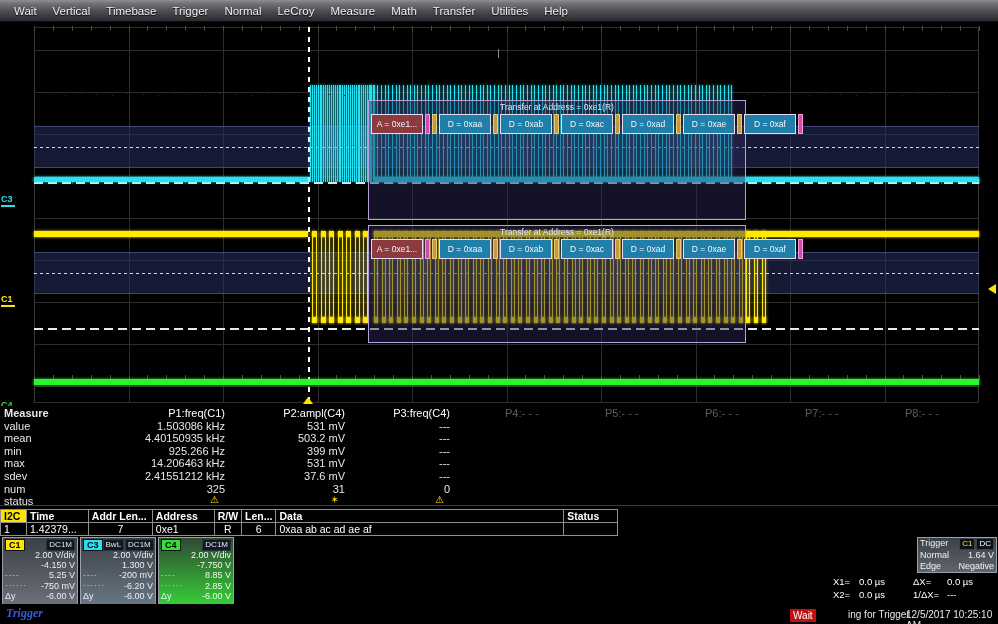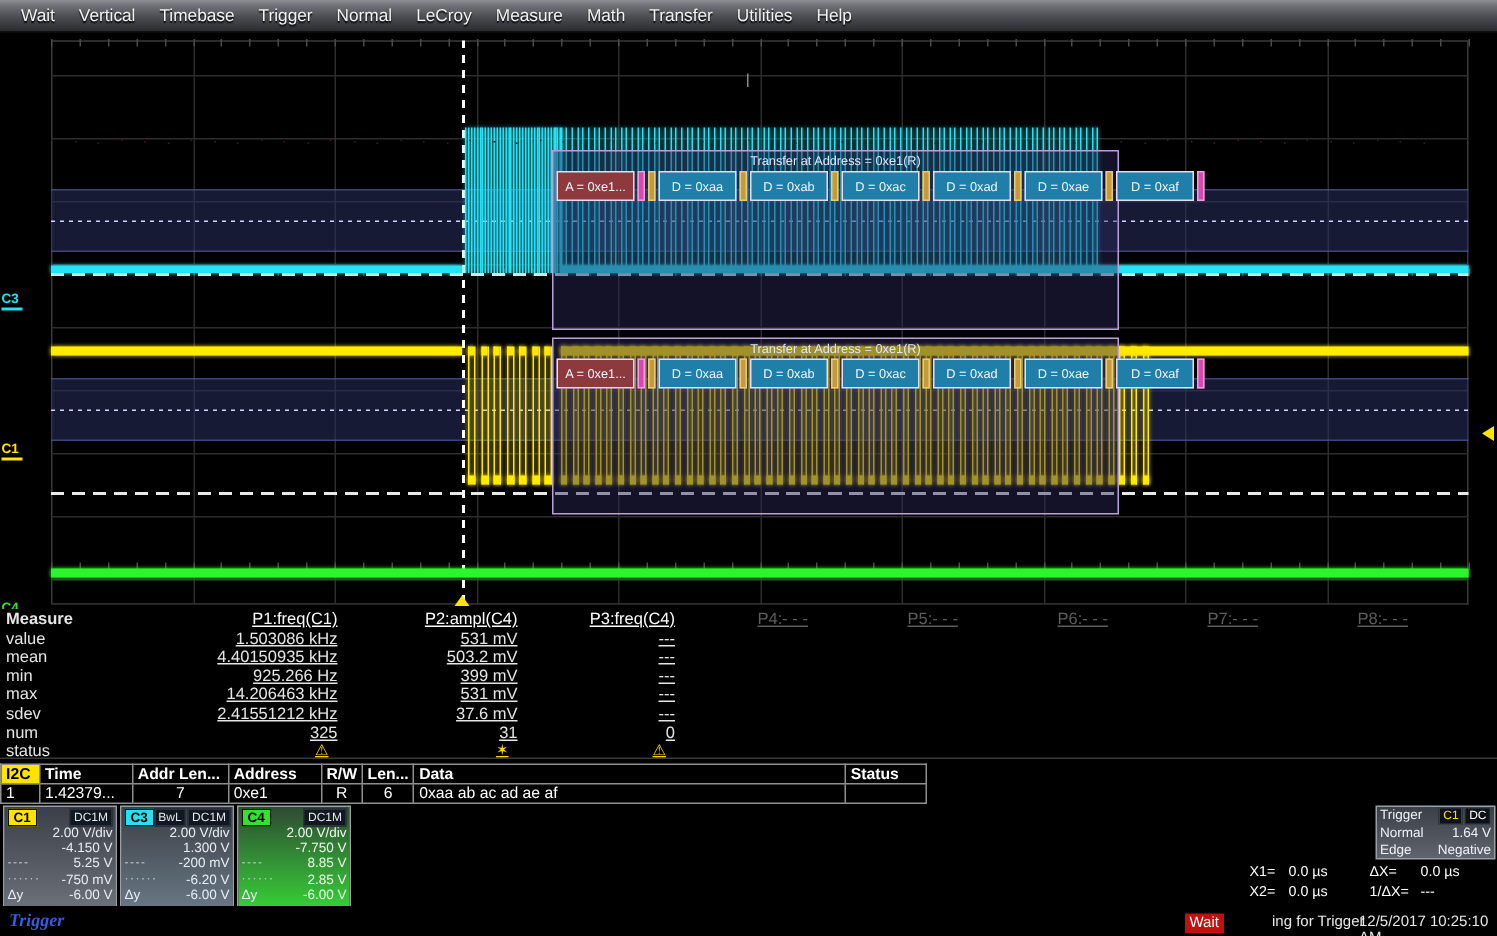--- a/index.html
+++ b/index.html
@@ -83,21 +83,21 @@
   .frm.sep  { background:#c49a3a; border-color:#e6cc7a; }
   .frm.stop { background:#d64ab0; border-color:#f09ddd; }
 
   
   .measure {
     position:absolute; left:0; top:406px; width:998px; height:100px;
     background:#000; color:#e6e6e6; font-size:11px;
   }
   .m-lbl { position:absolute; left:4px; }
   .m-lbl.hdr { font-weight:bold; }
-  .m-cell { position:absolute; text-align:right; white-space:nowrap;text-decoration:underline; }
+  .m-cell { position:absolute; text-align:right; white-space:nowrap; }
   .m-head { color:#ffffff; }
   .m-dim  { color:#5d5d5d; }
   .warn { color:#ffd400; font-size:10px; }
   .measure .sep { position:absolute; left:0; right:0; top:99px; height:1px; background:#3a3a3a; }
 
   
   .i2c { position:absolute; left:0; top:509px; width:618px; height:25px; }
   .i2c table { border-collapse:collapse; width:618px; font-size:10.5px; }
   .i2c th, .i2c td {
     border:1px solid #8f8f8f; color:#fff; background:#000;

